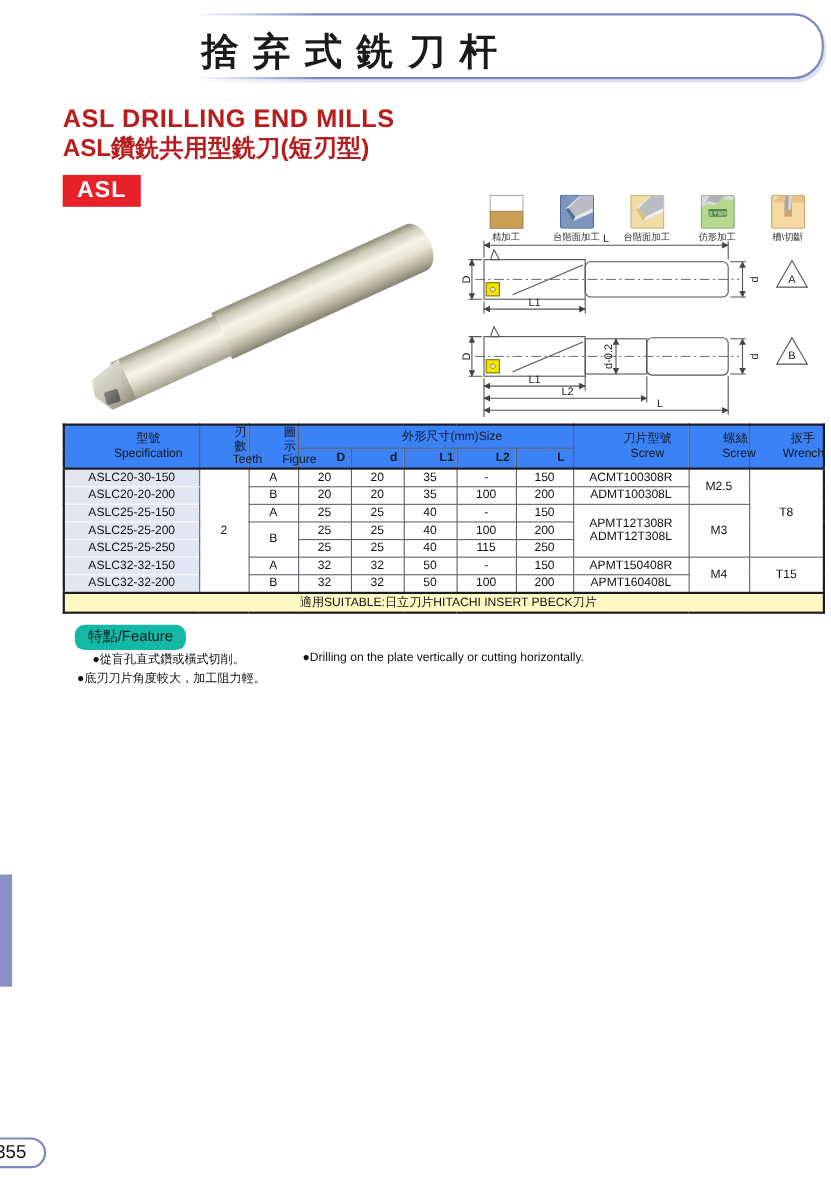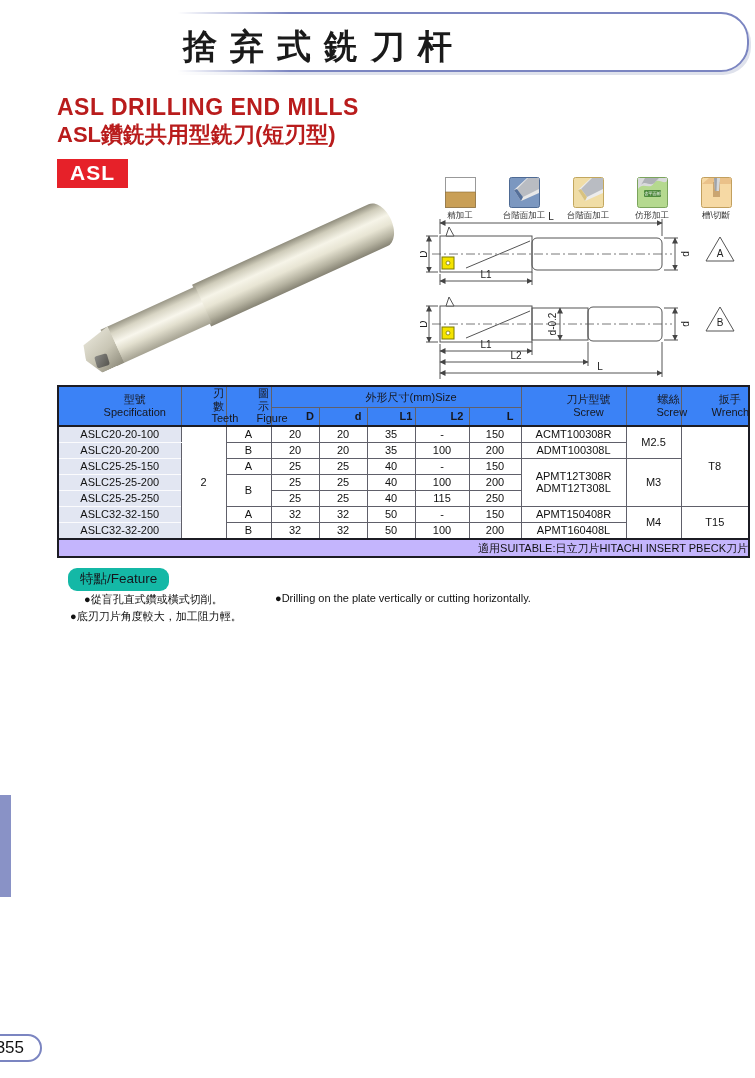--- a/index.html
+++ b/index.html
@@ -66,21 +66,21 @@
   table.spec th, table.spec td { border:1px solid #60606a; text-align:center; padding:0; line-height:1.15; }
   table.spec thead th { background:#3b82f6; font-weight:normal; color:#17171c;padding-left:30px; }
   table.spec thead tr.h1 th { height:18px; }
   table.spec thead tr.h2 th { height:15px; font-weight:bold; }
   table.spec thead { border-bottom:2px solid #1c1c24; }
   table.spec { border:2px solid #1c1c24; }
   table.spec td { height:15px; background:#fff; }
   table.spec td.spec-cell { background:#e2e6f2; border-top-color:#fbfbfd; border-bottom-color:#fbfbfd; }
   table.spec .th2line { display:block; }
   table.spec td.suitable {
-    background:#c4b5fd; text-align:right; padding-left:8px; height:16px;
+    background:#fef9c3; text-align:center; padding-left:8px; height:16px;
     border-top:2px solid #1c1c24; font-size:11px;
   }
   .col-spec{width:123px}.col-teeth{width:45px}.col-fig{width:45px}
   .col-D{width:48px}.col-d{width:48px}.col-L1{width:48px}.col-L2{width:54px}.col-L{width:52px}
   .col-ins{width:105px}.col-scr{width:55px}.col-wr{width:68px}
   
   .feature-badge {
     position:absolute; left:68px; top:568px; background:#14b8a6; color:#15151c;
     font-size:13.5px; padding:2px 12px 3px 12px; border-radius:9px;
   }
@@ -305,21 +305,21 @@
         <tr class="h2">
           <th>D</th>
           <th>d</th>
           <th>L1</th>
           <th>L2</th>
           <th>L</th>
         </tr>
       </thead>
       <tbody>
         <tr>
-          <td class="spec-cell">ASLC20-20-100</td>
+          <td class="spec-cell">ASLC20-30-150</td>
           <td rowspan="7">2</td>
           <td>A</td>
           <td>20</td>
           <td>20</td>
           <td>35</td>
           <td>-</td>
           <td>150</td>
           <td>ACMT100308R</td>
           <td rowspan="2">M2.5</td>
           <td rowspan="5">T8</td>

